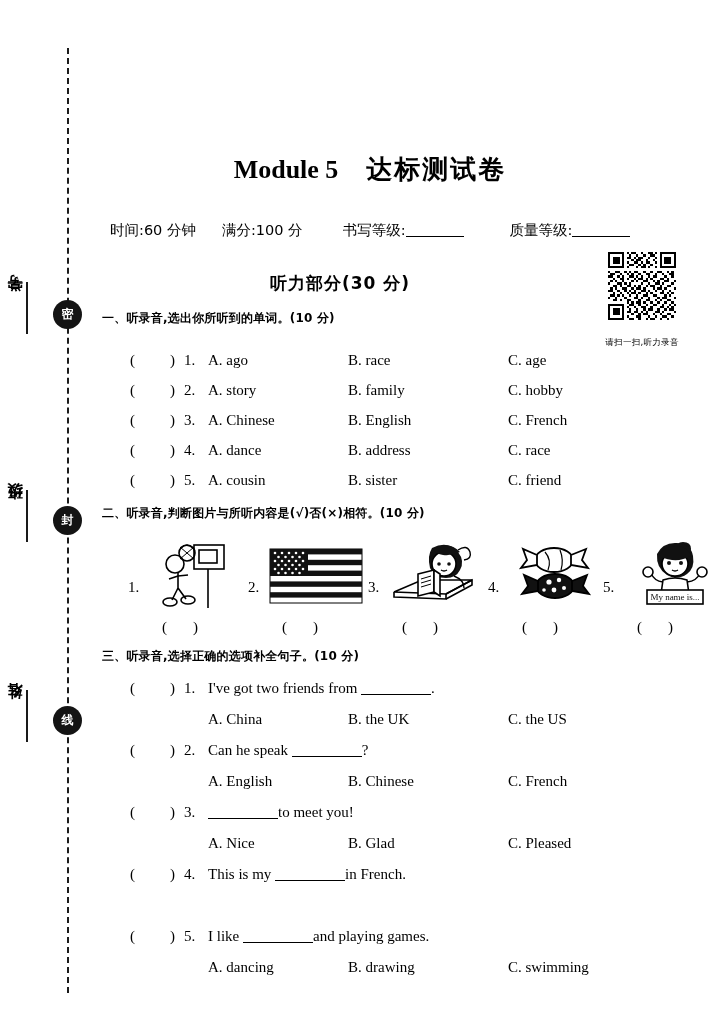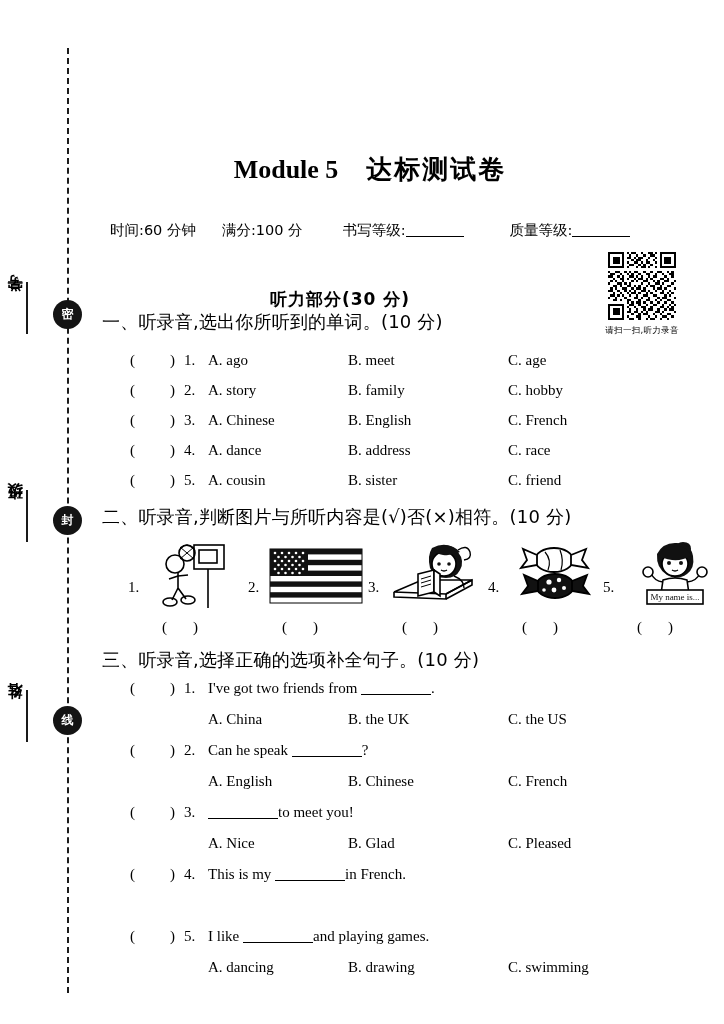--- a/index.html
+++ b/index.html
@@ -111,44 +111,44 @@
     left: 497px; top: 252px;
     width: 110px;
     text-align: center;
   }
   #qr-code {
     width: 68px; height: 68px;
     margin: 0 auto;
     display: block;
   }
   #qr-caption {
-    margin-top: 5px;
+    margin-top: 17px;
     font-family: "DejaVu Sans", sans-serif;
     font-size: 8.5px;
     letter-spacing: 0.3px;
     white-space: nowrap;
   }
 
   #listening-banner {
     position: absolute;
-    left: 0; top: 288px;
+    left: 0; top: 272px;
     width: 500px;
     text-align: center;
     font-family: "DejaVu Sans", sans-serif;
     font-size: 17px;
     font-weight: bold;
     letter-spacing: 1px;
   }
 
   .section-heading {
     position: absolute;
     left: 12px;
     font-family: "DejaVu Sans", sans-serif;
-    font-size: 18px;
-    font-weight: normal;
+    font-size: 12px;
+    font-weight: bold;
     letter-spacing: 0.2px;
     white-space: nowrap;
   }
   #sec1-heading { top: 310px; }
   #sec2-heading { top: 505px; }
   #sec3-heading { top: 648px; }
 
   
   .qrow {
     position: absolute;
@@ -493,21 +493,21 @@
 
   <div id="sec1-heading" class="section-heading">一、听录音,选出你所听到的单词。(10 分)</div>
 
   <div class="qrow" style="top:352px;">
     <span class="paren">
         <span class="pl">(</span>
         <span class="pr">)</span>
       </span>
     <span class="qnum">1.</span>
     <span class="opt-a">A. ago</span>
-    <span class="opt-b">B. meet</span>
+    <span class="opt-b">B. race</span>
     <span class="opt-c">C. age</span>
   </div>
   <div class="qrow" style="top:382px;">
     <span class="paren">
         <span class="pl">(</span>
         <span class="pr">)</span>
       </span>
     <span class="qnum">2.</span>
     <span class="opt-a">A. story</span>
     <span class="opt-b">B. family</span>

